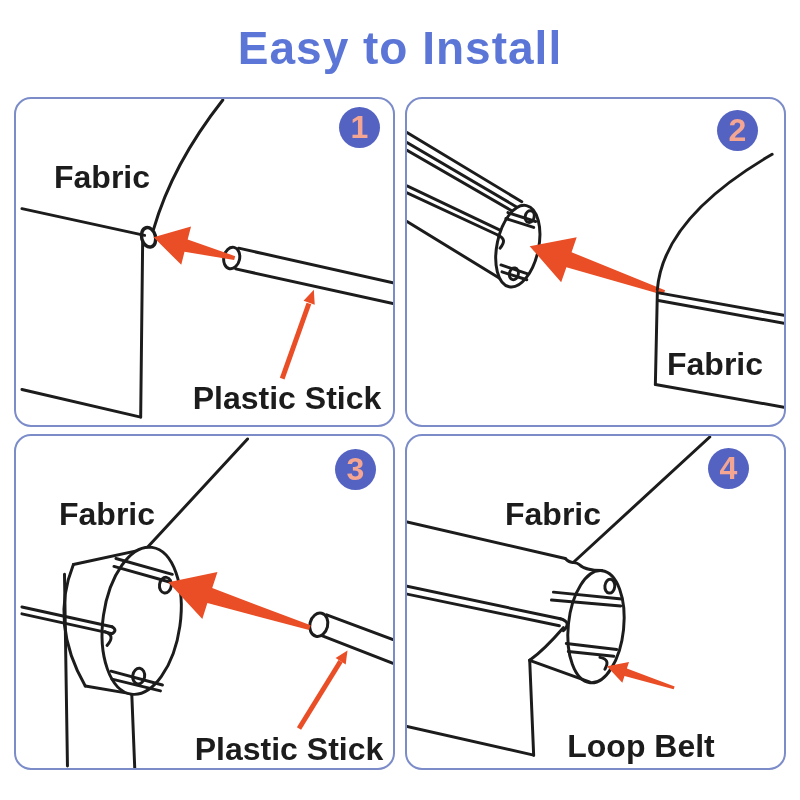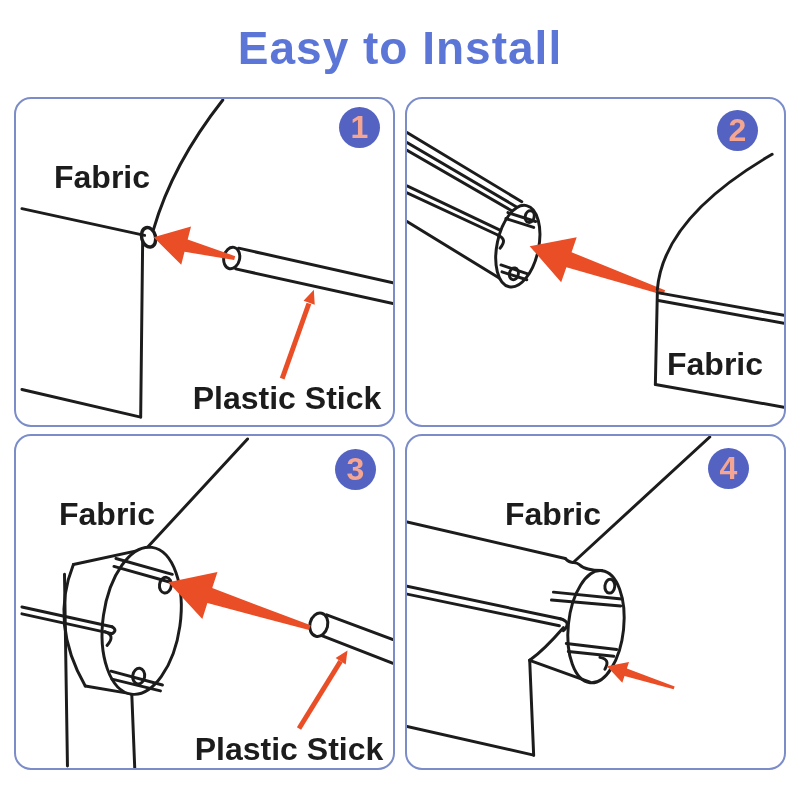--- a/index.html
+++ b/index.html
@@ -157,16 +157,17 @@
         <ellipse class="ln" cx="205" cy="152" rx="5" ry="7" transform="rotate(6 205 152)"></ellipse>
         <path class="ln" d="M 148,158 L 217,165"></path>
         <path class="ln" d="M 146,166 L 216,172"></path>
         <path class="ln" d="M 161,210 L 212,216"></path>
         <path class="ln" d="M 163,218 L 209,223"></path>
         <path class="ln" d="M 195,224 q 11,2 5,12"></path>
       </g>
       <polygon class="arrow" points="202,233 224.4,228.7 222.2,235.4 270.5,253.6 269.5,256.4 219.8,243 217.6,249.7"></polygon>
     </svg>
     <div class="lbl" style="left:146px;top:78px">Fabric</div>
+    <div class="lbl" style="left:234px;top:310px">Loop Belt</div>
     <div class="badge" style="left:301px;top:12px">4</div>
   </div>
 
 </div>
 
 </body></html>

